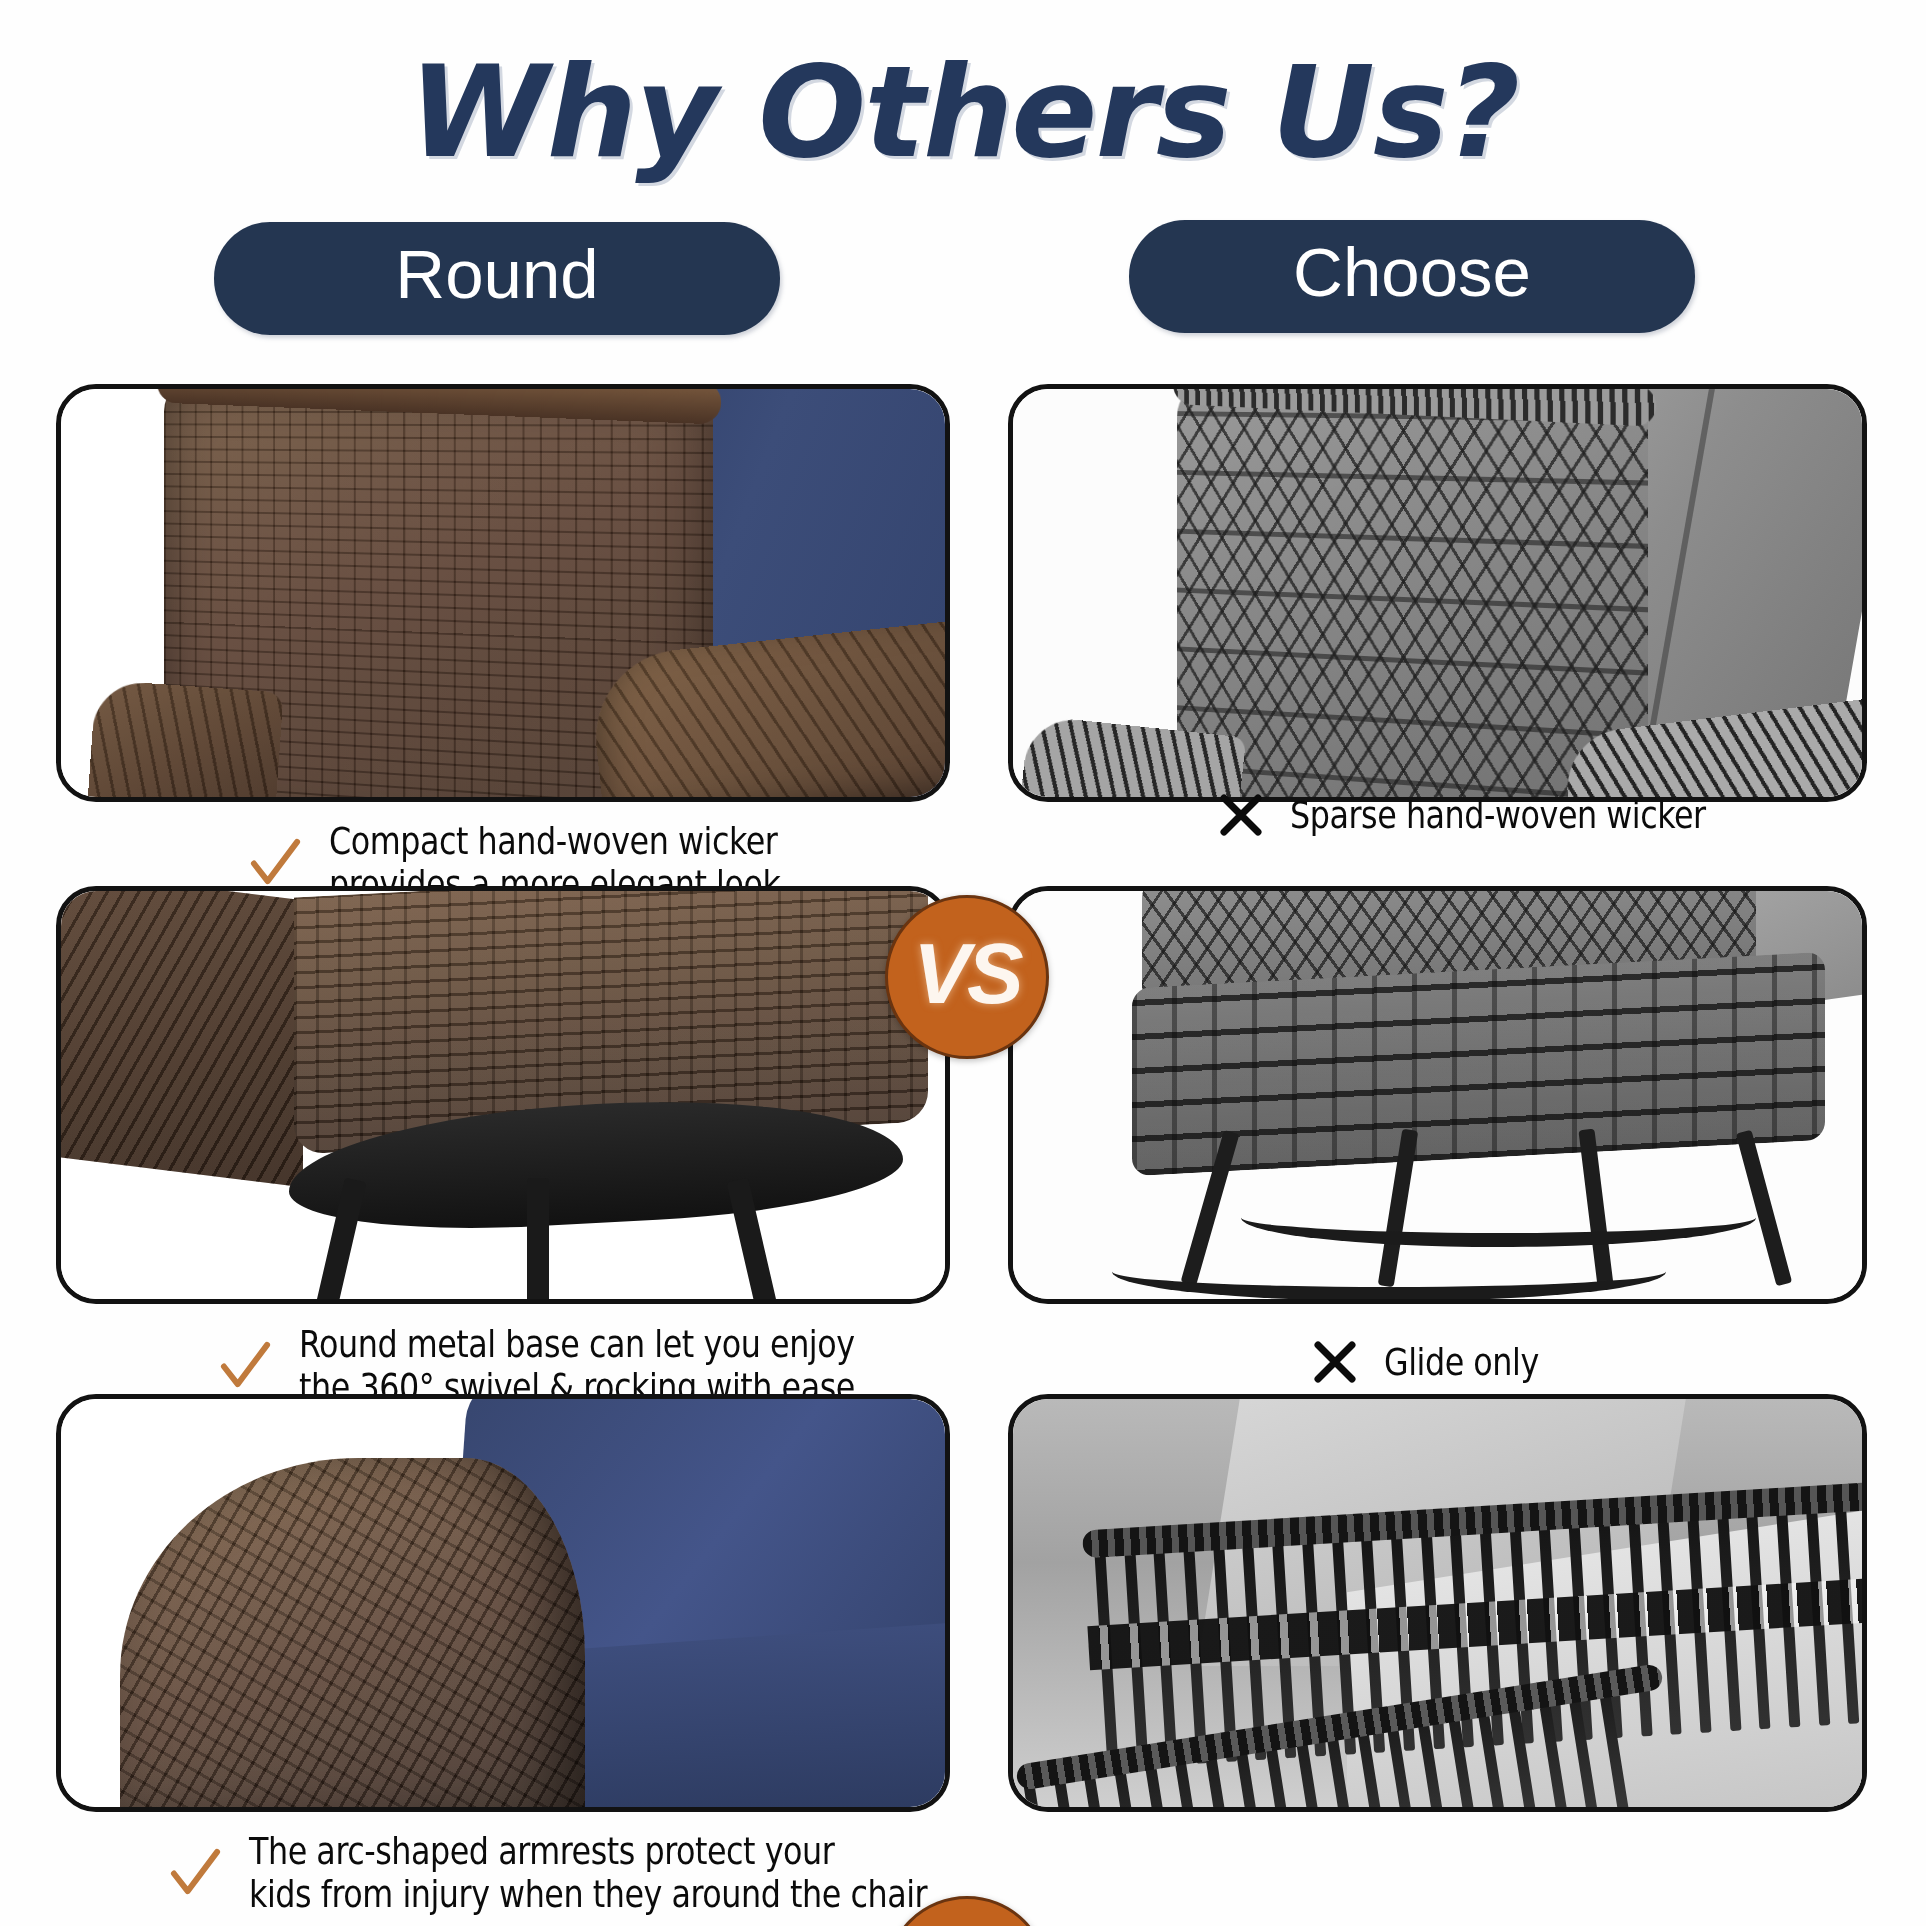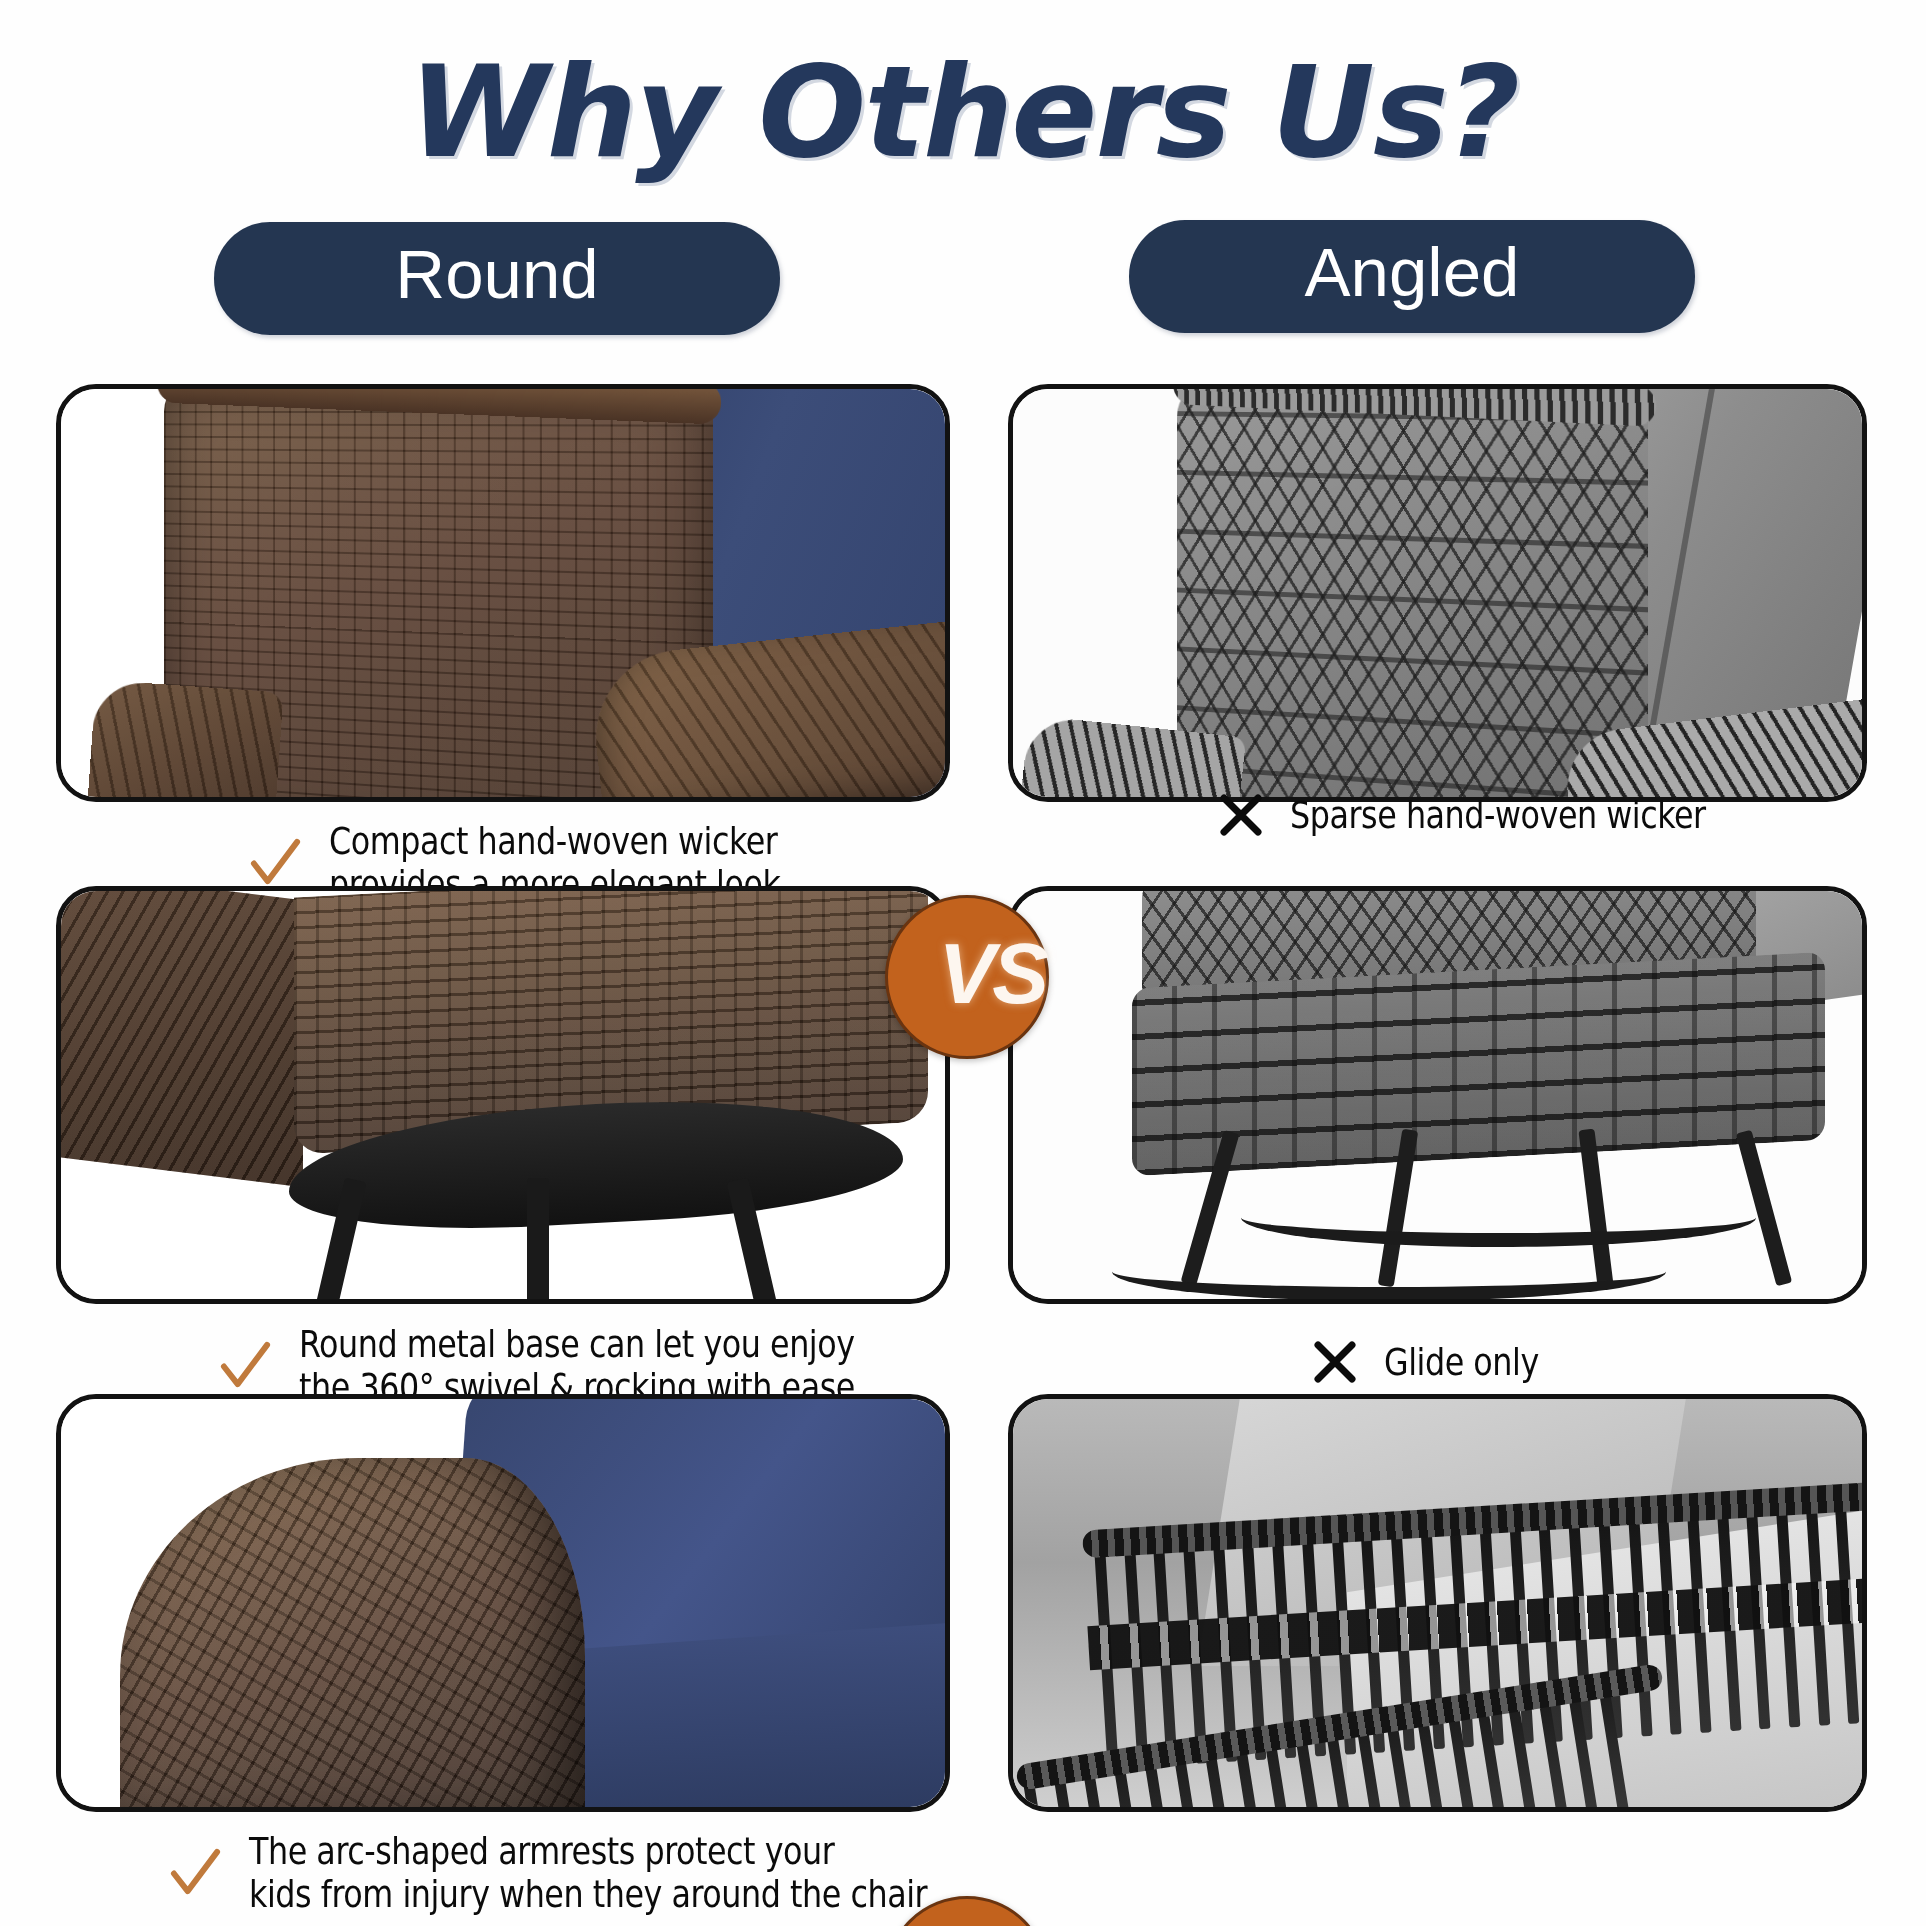--- a/index.html
+++ b/index.html
@@ -334,21 +334,21 @@
     color: #fdf6ef;
     font-size: 85px;
     font-weight: bold;
     font-style: italic;
     letter-spacing: -3px;
     line-height: 1;
     position: relative;
     top: -4px;
     text-shadow: 0 0 8px rgba(255,230,200,.55);
   }
-  #vs1 { left: 885px; top: 511px; justify-content: flex-end; }
+  #vs1 { left: 885px; top: 511px; }
   #vs2 { left: 885px; top: 1010px; }
 
   
   .caption {
     position: absolute;
     display: flex;
     align-items: center;
     gap: 26px;
   }
   .caption .txt {
@@ -384,21 +384,21 @@
 <body>
 
 <div id="page">
 
   <div class="title">Why Others Us?</div>
 
   <div class="pill" id="pill-ours">
     <span>Round</span>
   </div>
   <div class="pill" id="pill-others">
-    <span>Angled</span>
+    <span>Choose</span>
   </div>
 
   <div class="row" id="row1">
 
     <div class="card left">
       <div class="photo">
         <div class="p1l-bg"></div>
         <div class="p1l-cushion"></div>
         <div class="p1l-back"></div>
         <div class="p1l-frame"></div>

